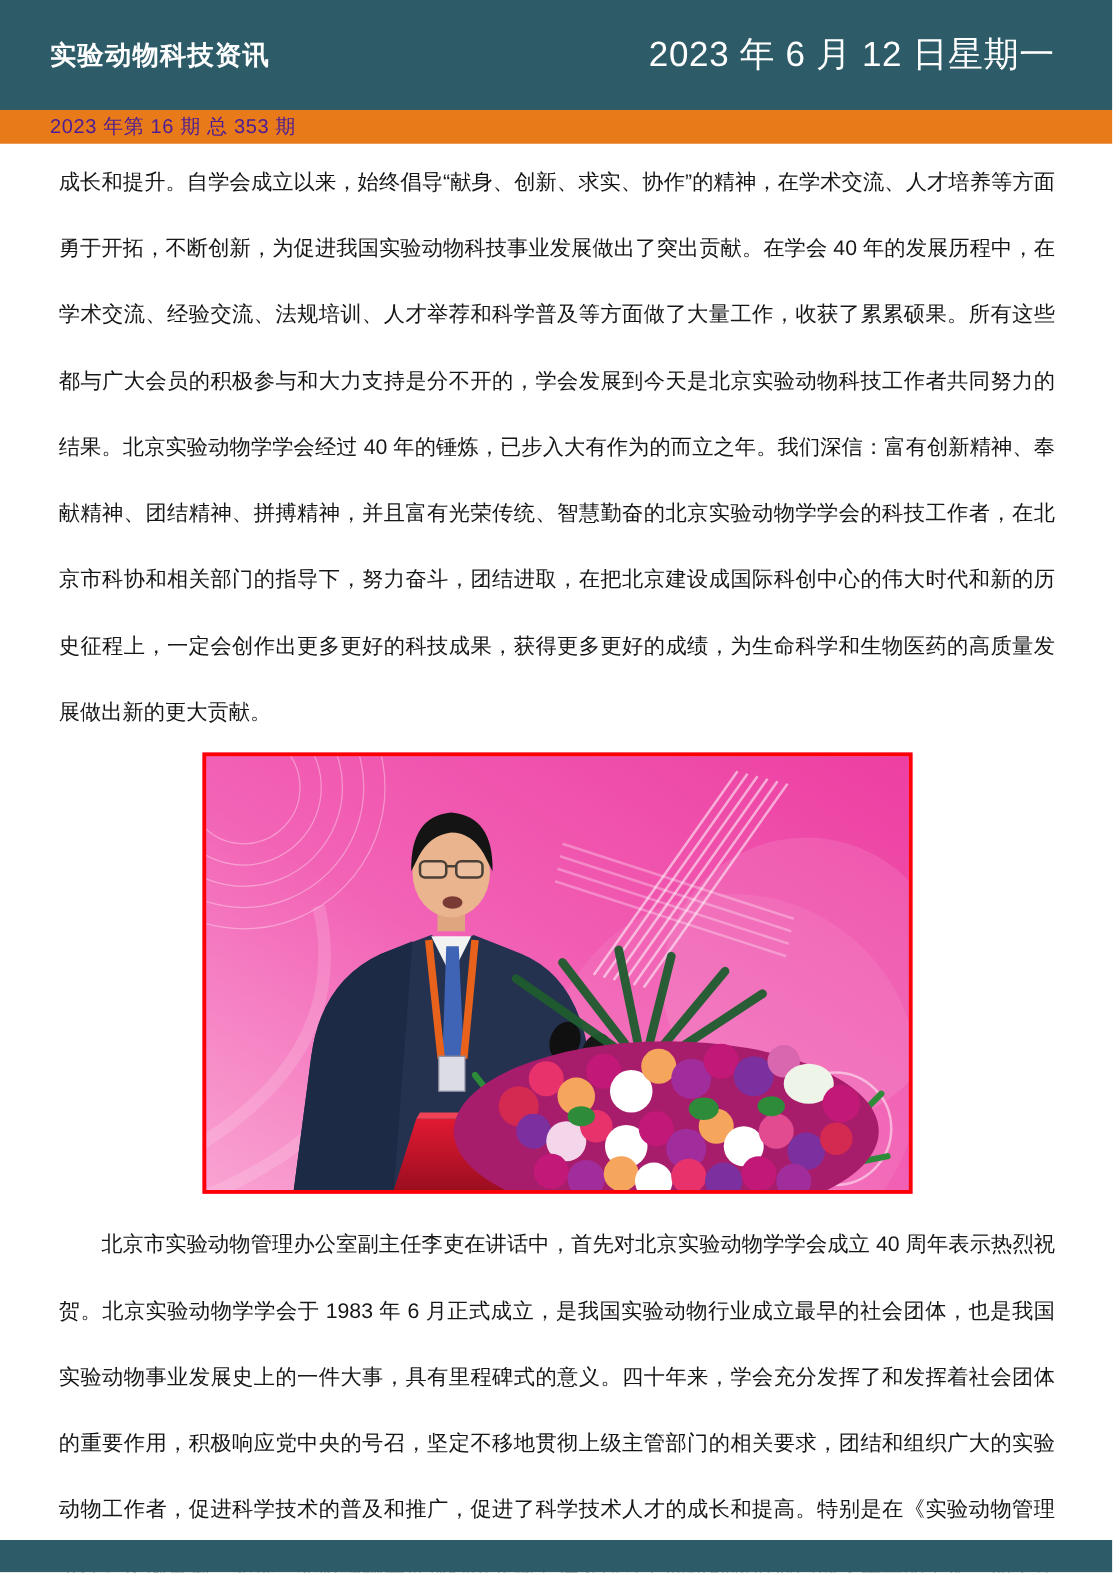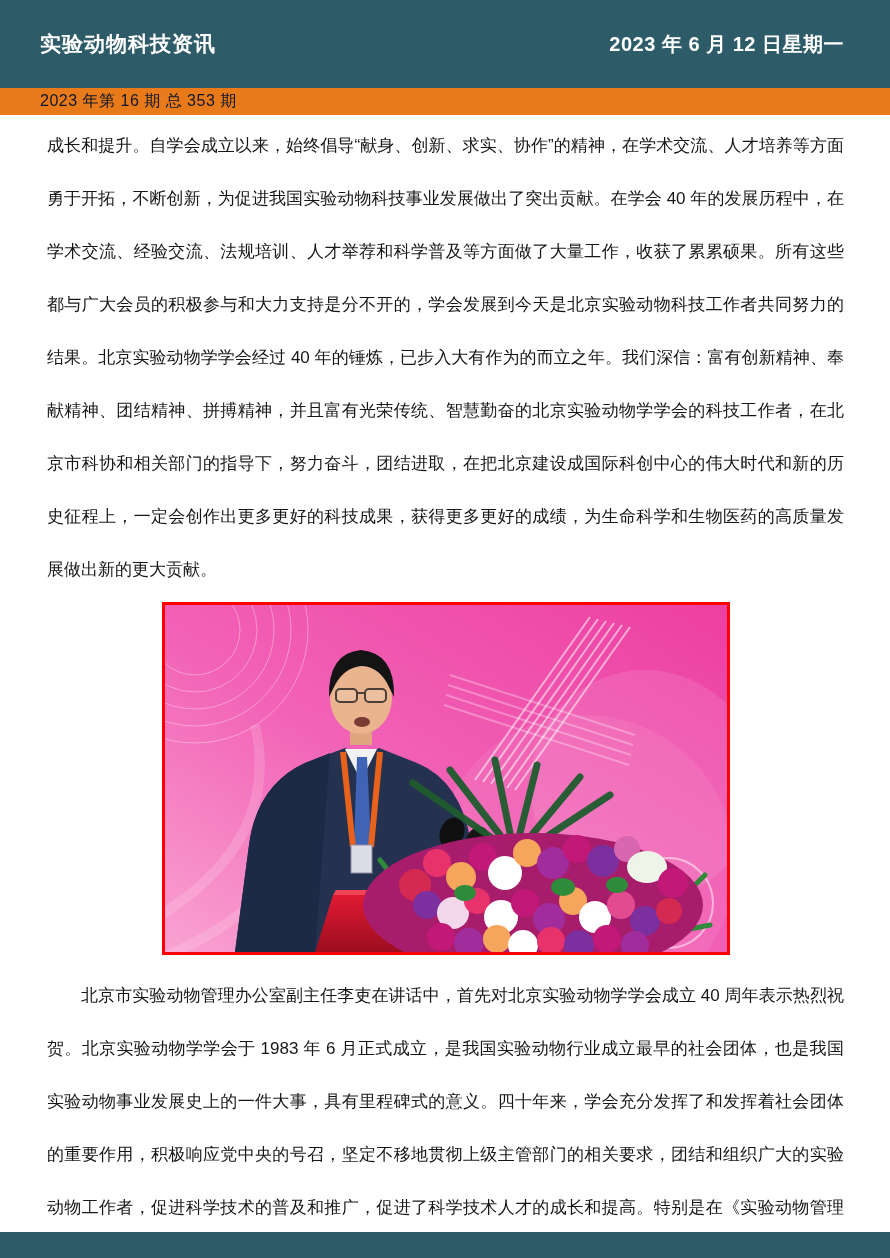--- a/index.html
+++ b/index.html
@@ -12,24 +12,24 @@
   }
   .header{
     height:88px;background:#2d5c68;
     display:flex;align-items:center;justify-content:space-between;
     padding:0 46px 0 40px;box-sizing:border-box;
   }
   .header .title{
     color:#ffffff;font-size:21px;font-weight:bold;letter-spacing:1px;
   }
   .header .date{
-    color:#ffffff;font-size:20px;font-weight:bold;letter-spacing:0.5px;
+    color:#ffffff;font-size:28px;font-weight:normal;letter-spacing:0.5px;
   }
   .issue-bar{
-    height:27px;background:#e87a1a;color:#0f172a;
+    height:27px;background:#e87a1a;color:#4c1d95;
     display:flex;align-items:center;
     padding-left:40px;font-size:16px;letter-spacing:0.5px;
   }
   .content{
     padding:4px 46px 0 47px;
   }
   .body-text{
     margin:0;
     font-size:17px;line-height:53px;color:#161616;
     text-align:justify;font-weight:400;

